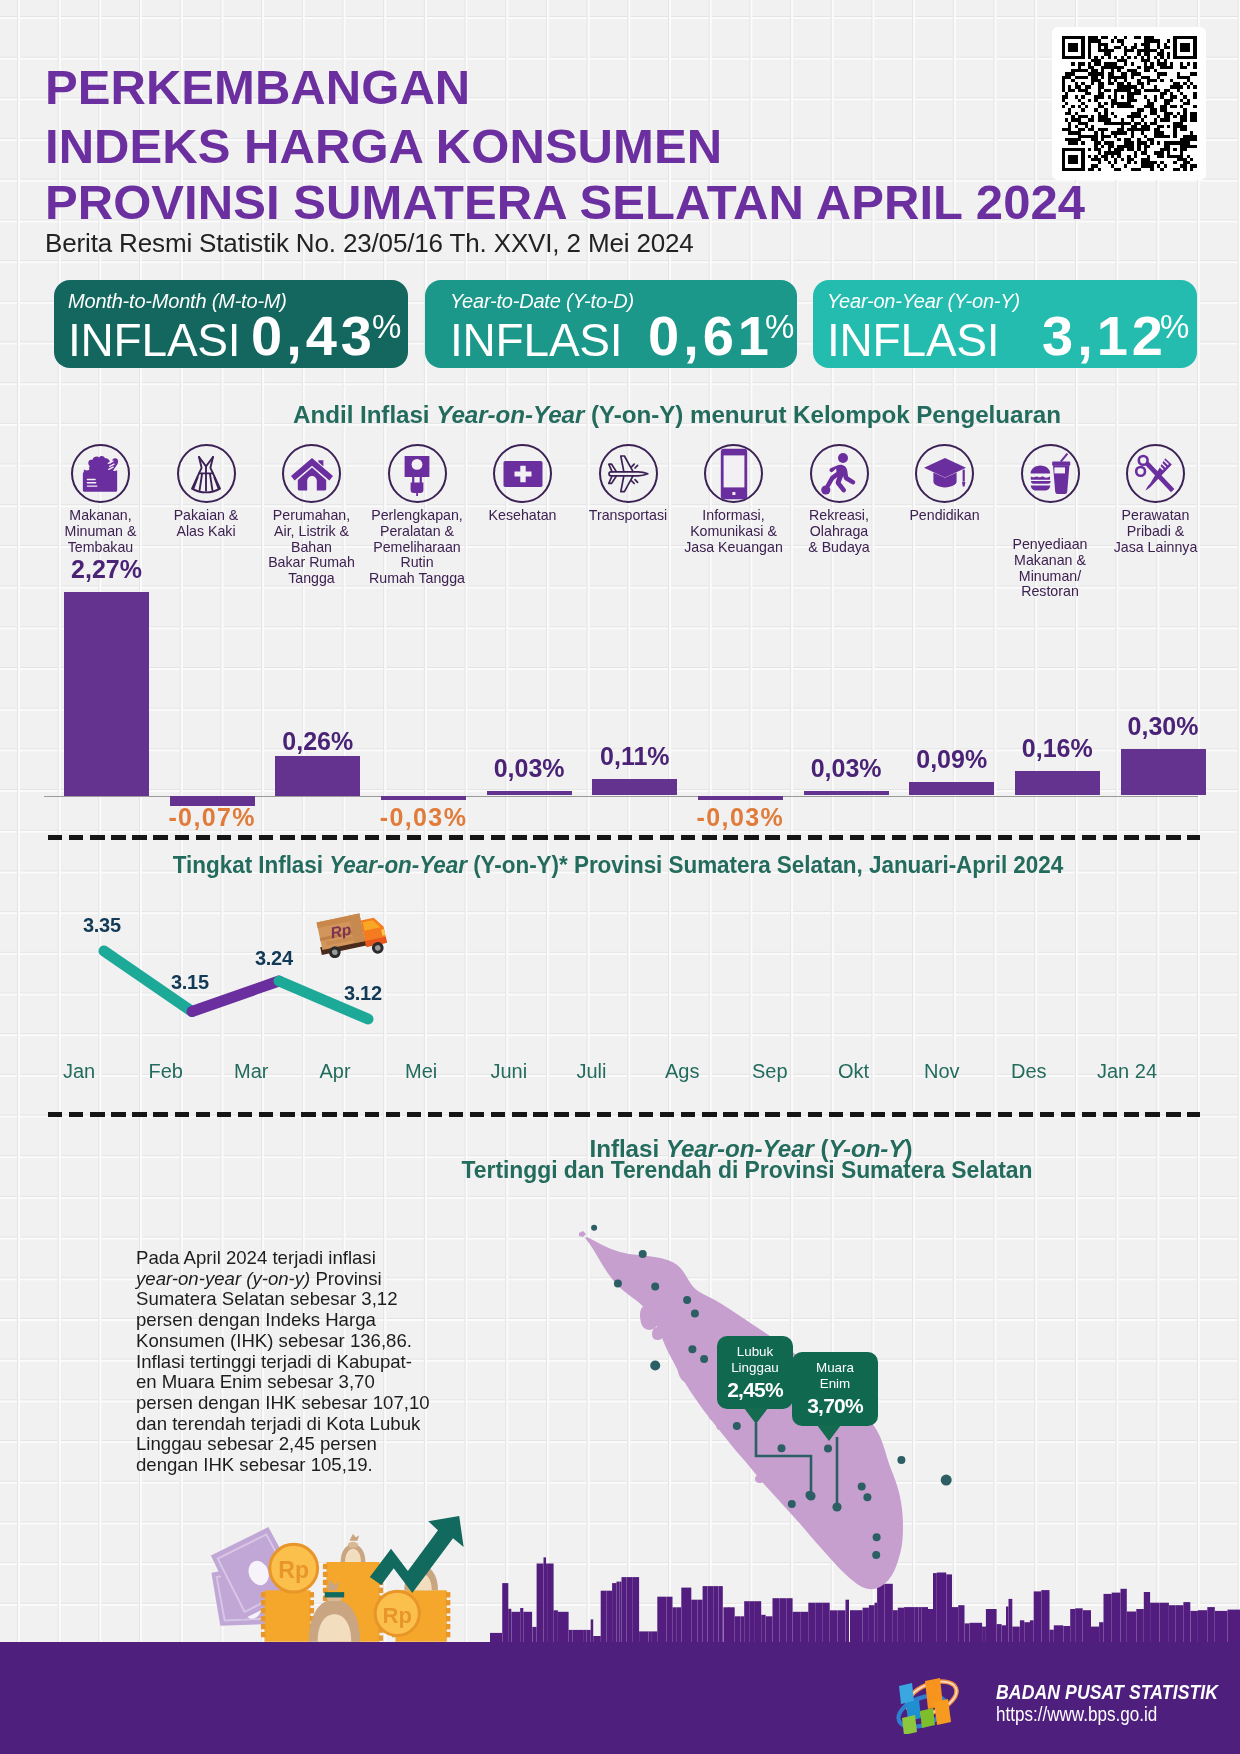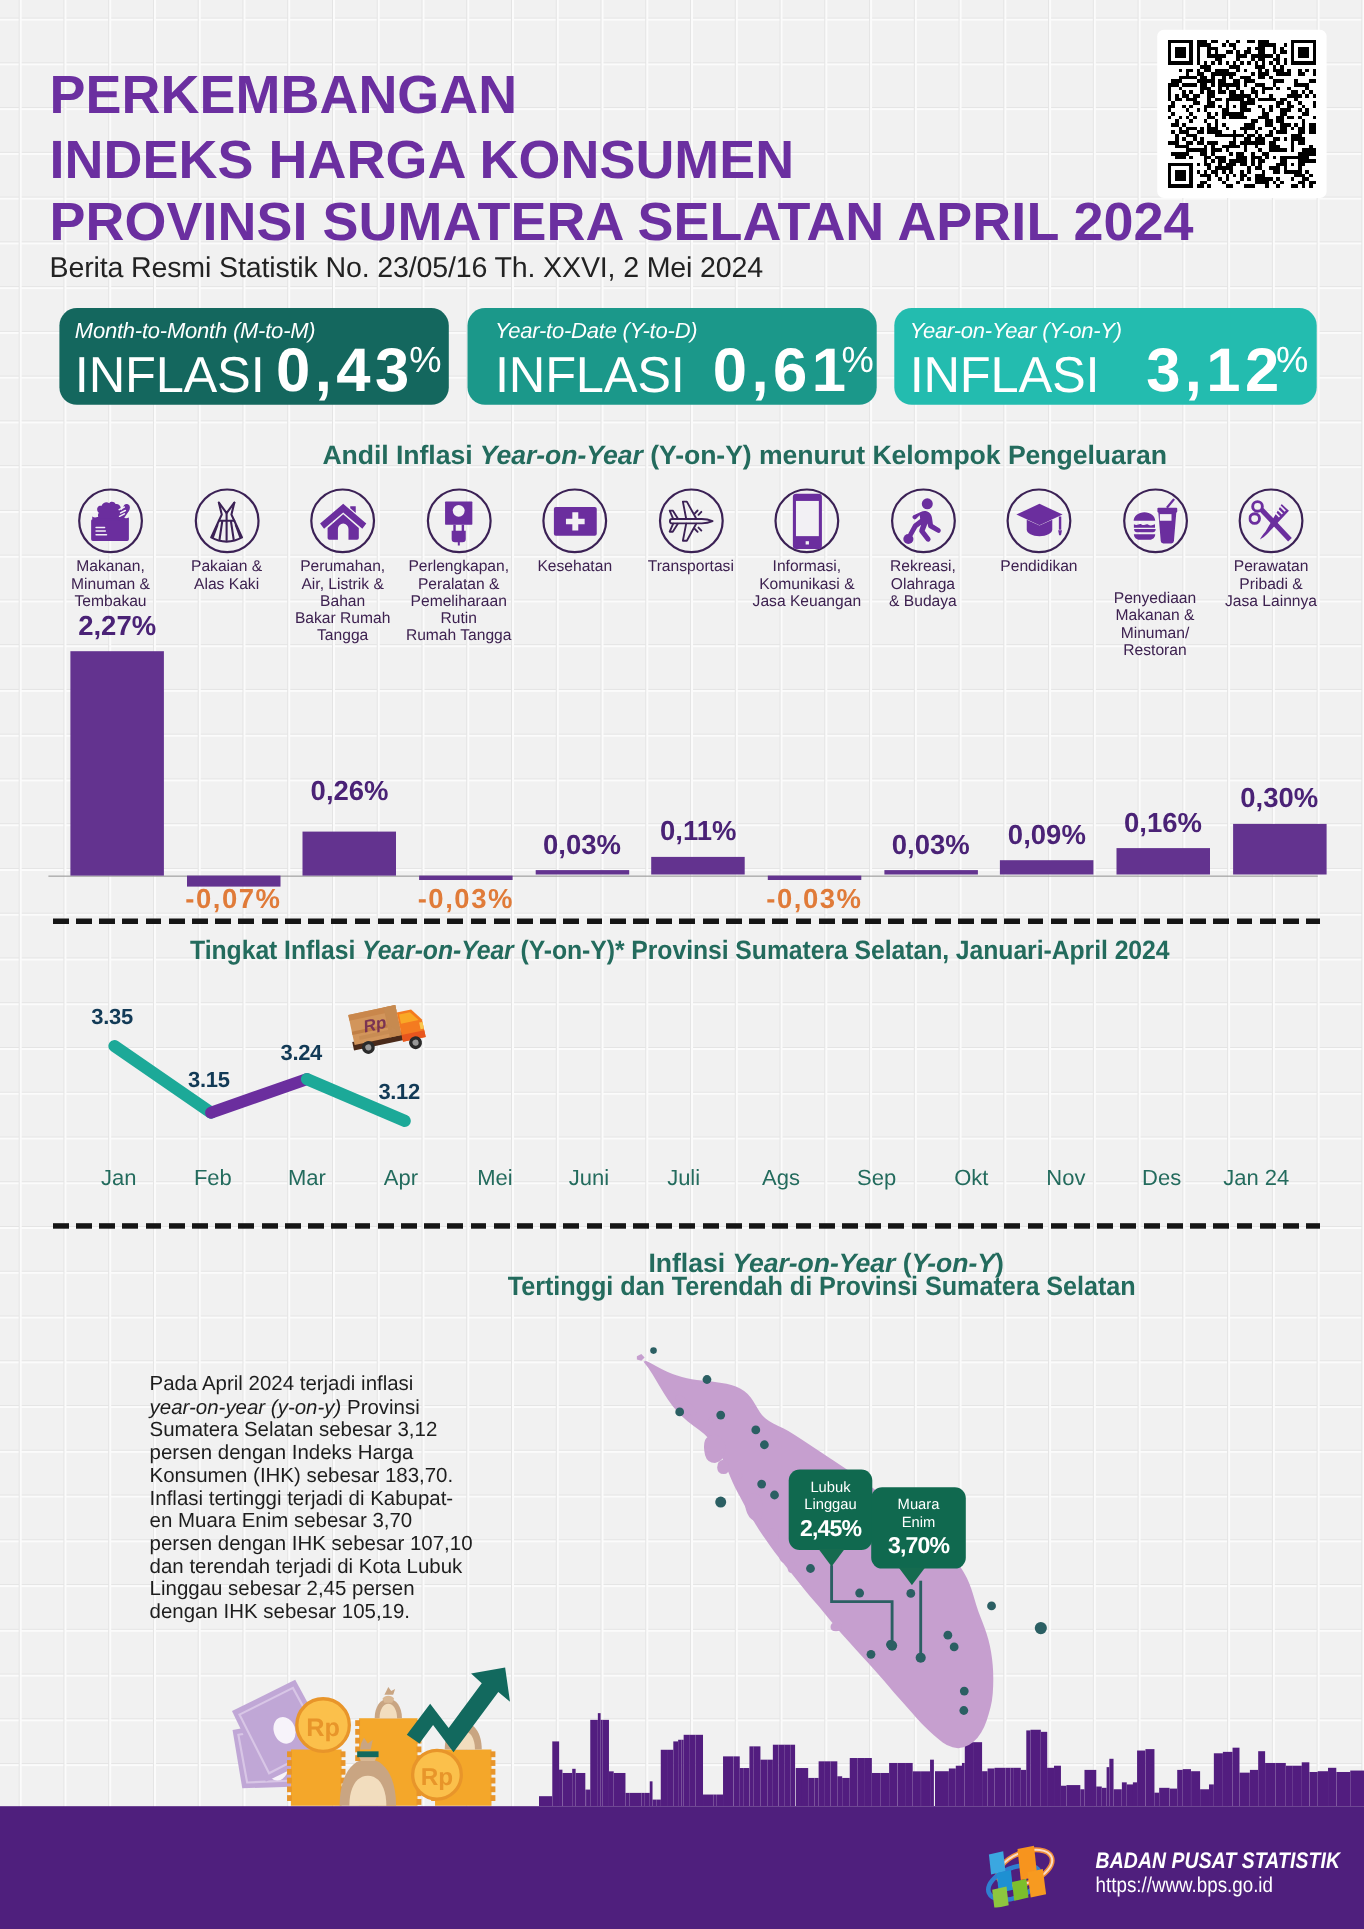--- a/index.html
+++ b/index.html
@@ -60,21 +60,21 @@
   .axisline { position:absolute; height:1.5px; background:#9a9a9a; }
   .blabel { position:absolute; font-size:25px; font-weight:bold; color:#4A2276; white-space:nowrap;}
   .blabel.neg { color:#E07B39; letter-spacing:1.4px; }
 
   .dashed { position:absolute; left:48px; width:1152px; height:4.6px;
             background-image: repeating-linear-gradient(to right, #151515 0 14.4px, transparent 14.4px 21.1px); }
 
   
   #linechart { position:absolute; left:0; top:880px; width:1240px; height:220px; }
   .lbl-pt { position:absolute; font-size:20px; font-weight:bold; color:#123A56; white-space:nowrap; letter-spacing:-0.3px;}
-  .mlabel { position:absolute; font-size:20px; color:#236B5D; text-align:center; width:90px;}
+  .mlabel { position:absolute; font-size:20px; color:#236B5D; text-align:left; width:90px;}
 
   
   #maptext { position:absolute; left:136px; top:1248px; width:300px; font-size:18.6px;
              line-height:20.7px; color:#1d1d1d; white-space:nowrap;}
   #maptext i { font-style:italic; }
   .callout { position:absolute; background:#10694F; border-radius:10px; color:#fff; text-align:center;}
   .callout .cname { font-size:13.4px; line-height:15.5px; padding-top:8px;}
   .callout .cval { font-size:21px; font-weight:bold; padding-top:3px; letter-spacing:-0.8px;}
 
   
@@ -981,21 +981,21 @@
   <div class="lbl" style="margin-top:5px">Perawatan<br>Pribadi &amp;<br>Jasa Lainnya</div>
 </div>
 </div>
 <div id="barchart">
 <div class="axisline" style="left:44px;top:235.5px;width:1154px"></div>
 <div class="bar" style="left:64.0px;top:31.5px;width:85px;height:204.0px"></div>
 <div class="blabel" style="left:106.5px;top:-5.5px;transform:translateX(-50%)">2,27%</div>
 <div class="bar" style="left:169.7px;top:235.5px;width:85px;height:10.8px"></div>
 <div class="blabel neg" style="left:212.2px;top:242.5px;transform:translateX(-50%)">-0,07%</div>
 <div class="bar" style="left:275.3px;top:195.5px;width:85px;height:40.0px"></div>
-<div class="blabel" style="left:317.8px;top:145px;transform:translateX(-50%)">0,26%</div>
+<div class="blabel" style="left:317.8px;top:167px;transform:translateX(-50%)">0,26%</div>
 <div class="bar" style="left:381.0px;top:235.5px;width:85px;height:4.6px"></div>
 <div class="blabel neg" style="left:423.5px;top:242.5px;transform:translateX(-50%)">-0,03%</div>
 <div class="bar" style="left:486.6px;top:230.9px;width:85px;height:4.6px"></div>
 <div class="blabel" style="left:529.1px;top:193.9px;transform:translateX(-50%)">0,03%</div>
 <div class="bar" style="left:592.2px;top:218.6px;width:85px;height:16.9px"></div>
 <div class="blabel" style="left:634.8px;top:181.6px;transform:translateX(-50%)">0,11%</div>
 <div class="bar" style="left:697.9px;top:235.5px;width:85px;height:4.6px"></div>
 <div class="blabel neg" style="left:740.4px;top:242.5px;transform:translateX(-50%)">-0,03%</div>
 <div class="bar" style="left:803.6px;top:230.9px;width:85px;height:4.6px"></div>
 <div class="blabel" style="left:846.1px;top:193.9px;transform:translateX(-50%)">0,03%</div>
@@ -1065,21 +1065,21 @@
 </svg></div>
 <div class="sect-title" style="left:751px;top:1135px;transform:translateX(-50%)">
   <span>Inflasi </span><i>Year-on-Year</i><span> (</span><i>Y-on-Y</i><span>)</span>
 </div>
 <div class="sect-title" style="left:747px;top:1156px;transform:translateX(-50%) scaleX(0.947)">Tertinggi dan Terendah di Provinsi Sumatera Selatan</div>
 <div id="maptext">
 <div>Pada April 2024 terjadi inflasi</div>
 <div><i>year-on-year (y-on-y)</i> Provinsi</div>
 <div>Sumatera Selatan sebesar 3,12</div>
 <div>persen dengan Indeks Harga</div>
-<div>Konsumen (IHK) sebesar 183,70.</div>
+<div>Konsumen (IHK) sebesar 136,86.</div>
 <div>Inflasi tertinggi terjadi di Kabupat-</div>
 <div>en Muara Enim sebesar 3,70</div>
 <div>persen dengan IHK sebesar 107,10</div>
 <div>dan terendah terjadi di Kota Lubuk</div>
 <div>Linggau sebesar 2,45 persen</div>
 <div>dengan IHK sebesar 105,19.</div>
 </div>
 <div class="abs" style="left:560px;top:1190px;width:460px;height:470px">
     <svg width="460" height="470" viewBox="0 0 460 470" style="position:absolute;left:0;top:0">
 <g>

